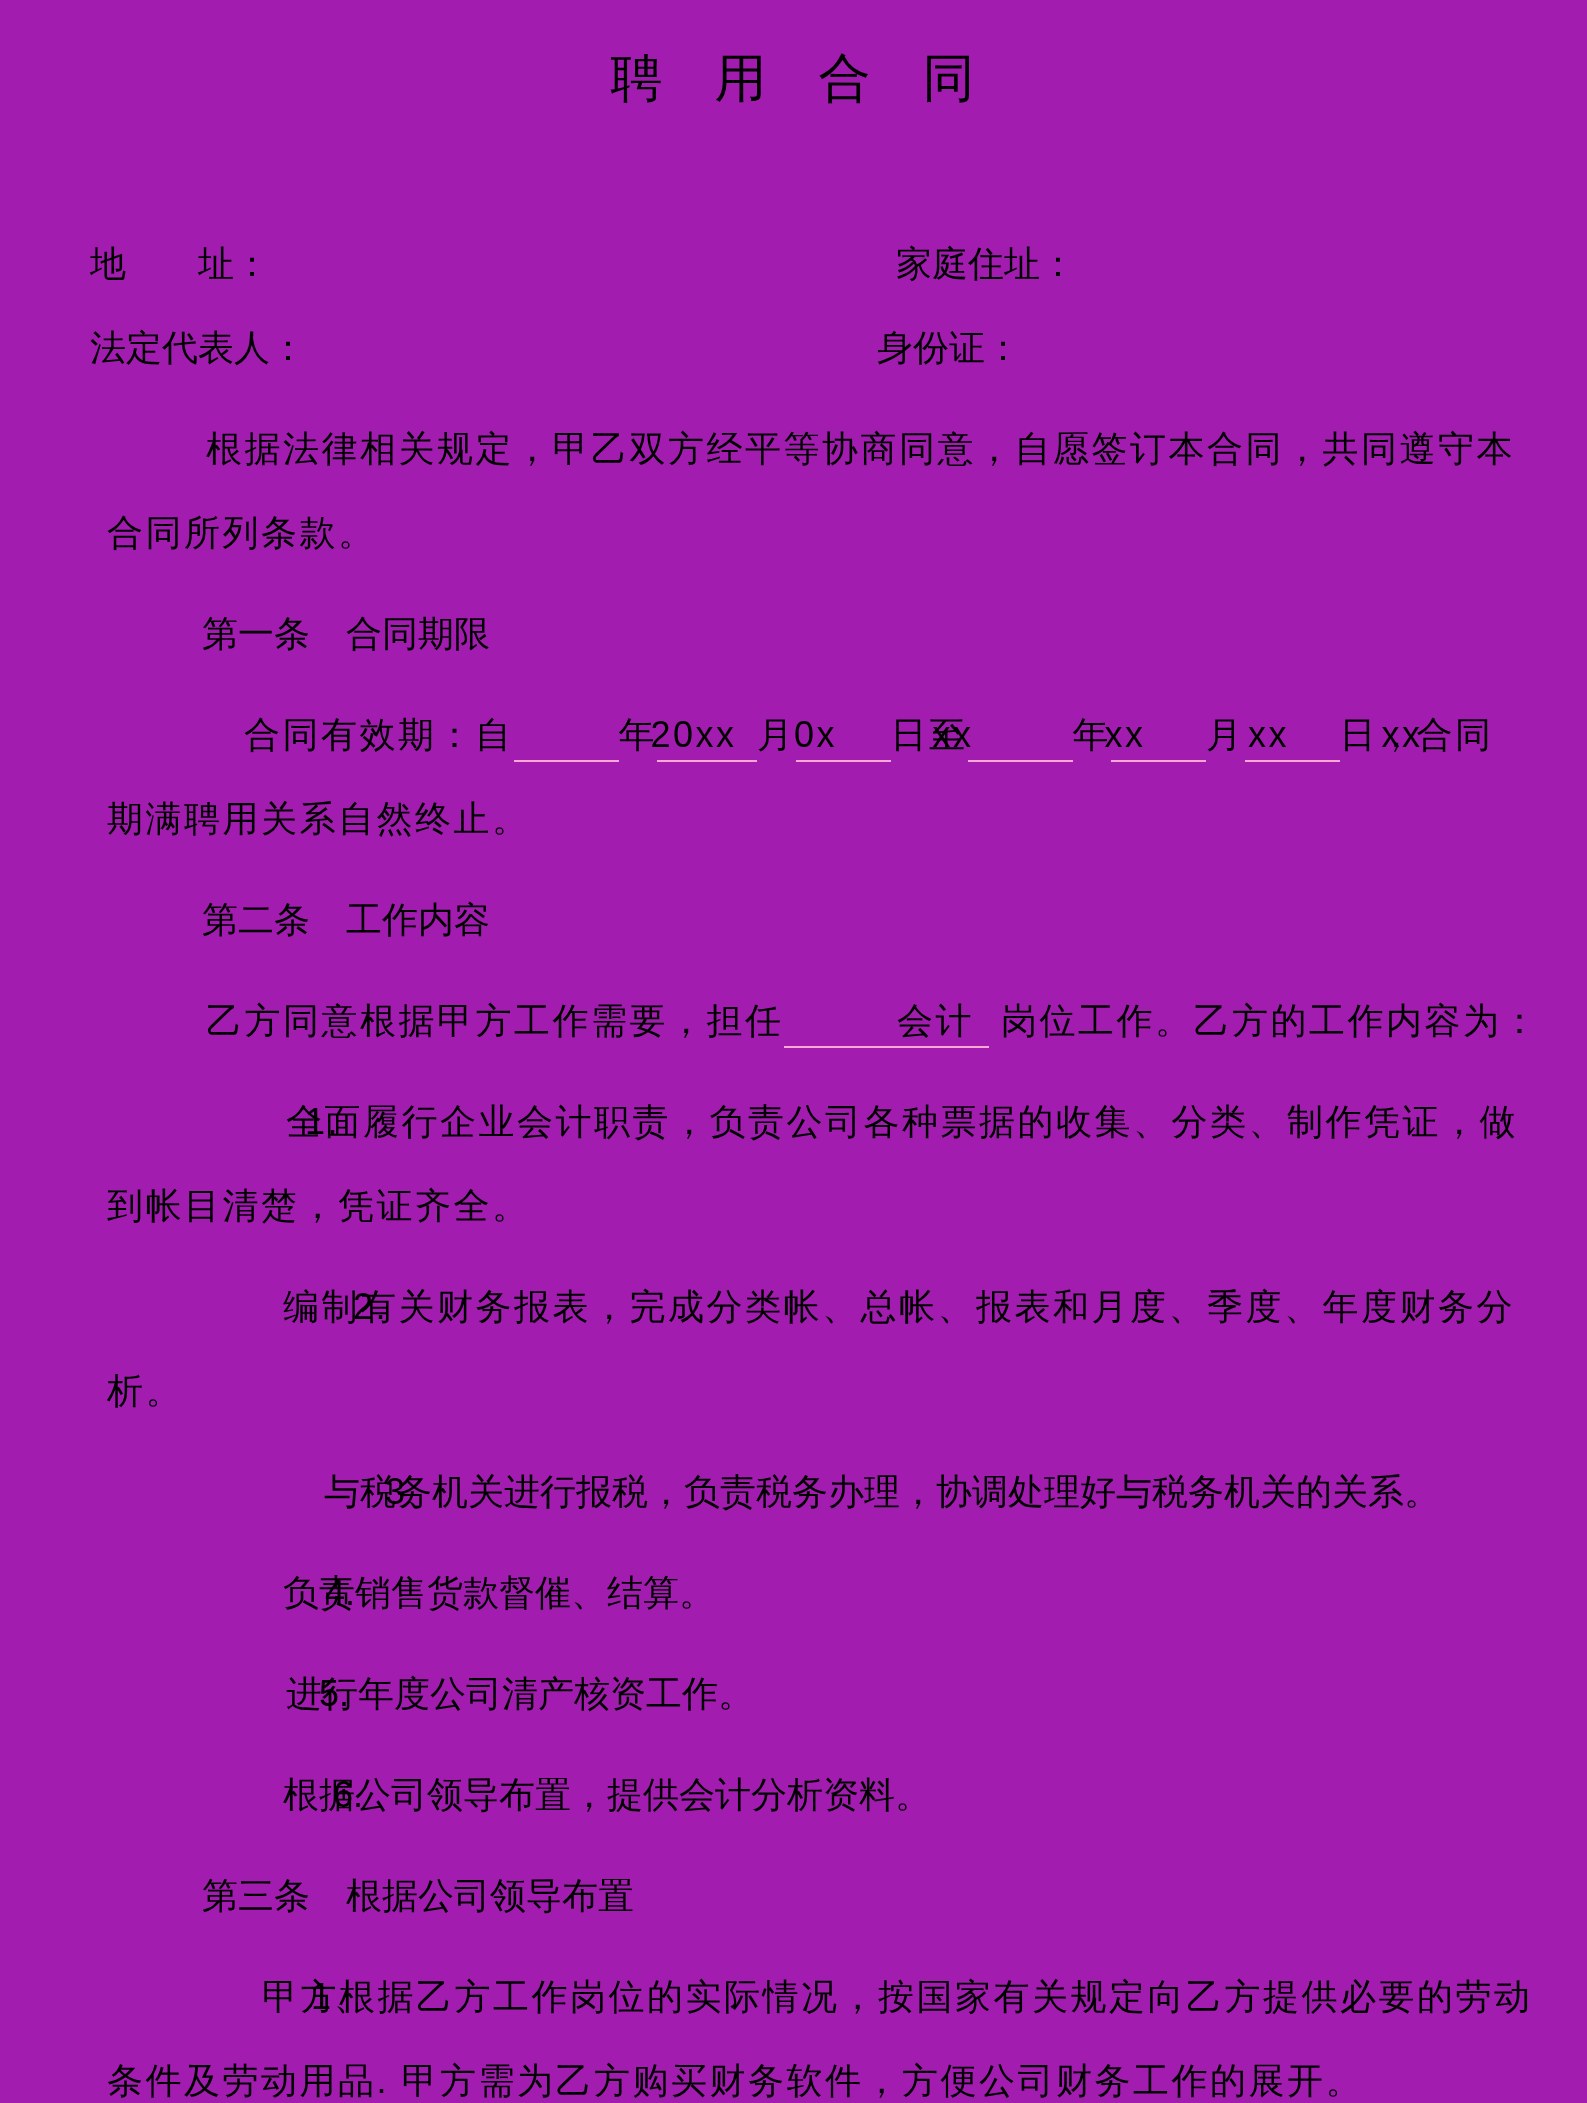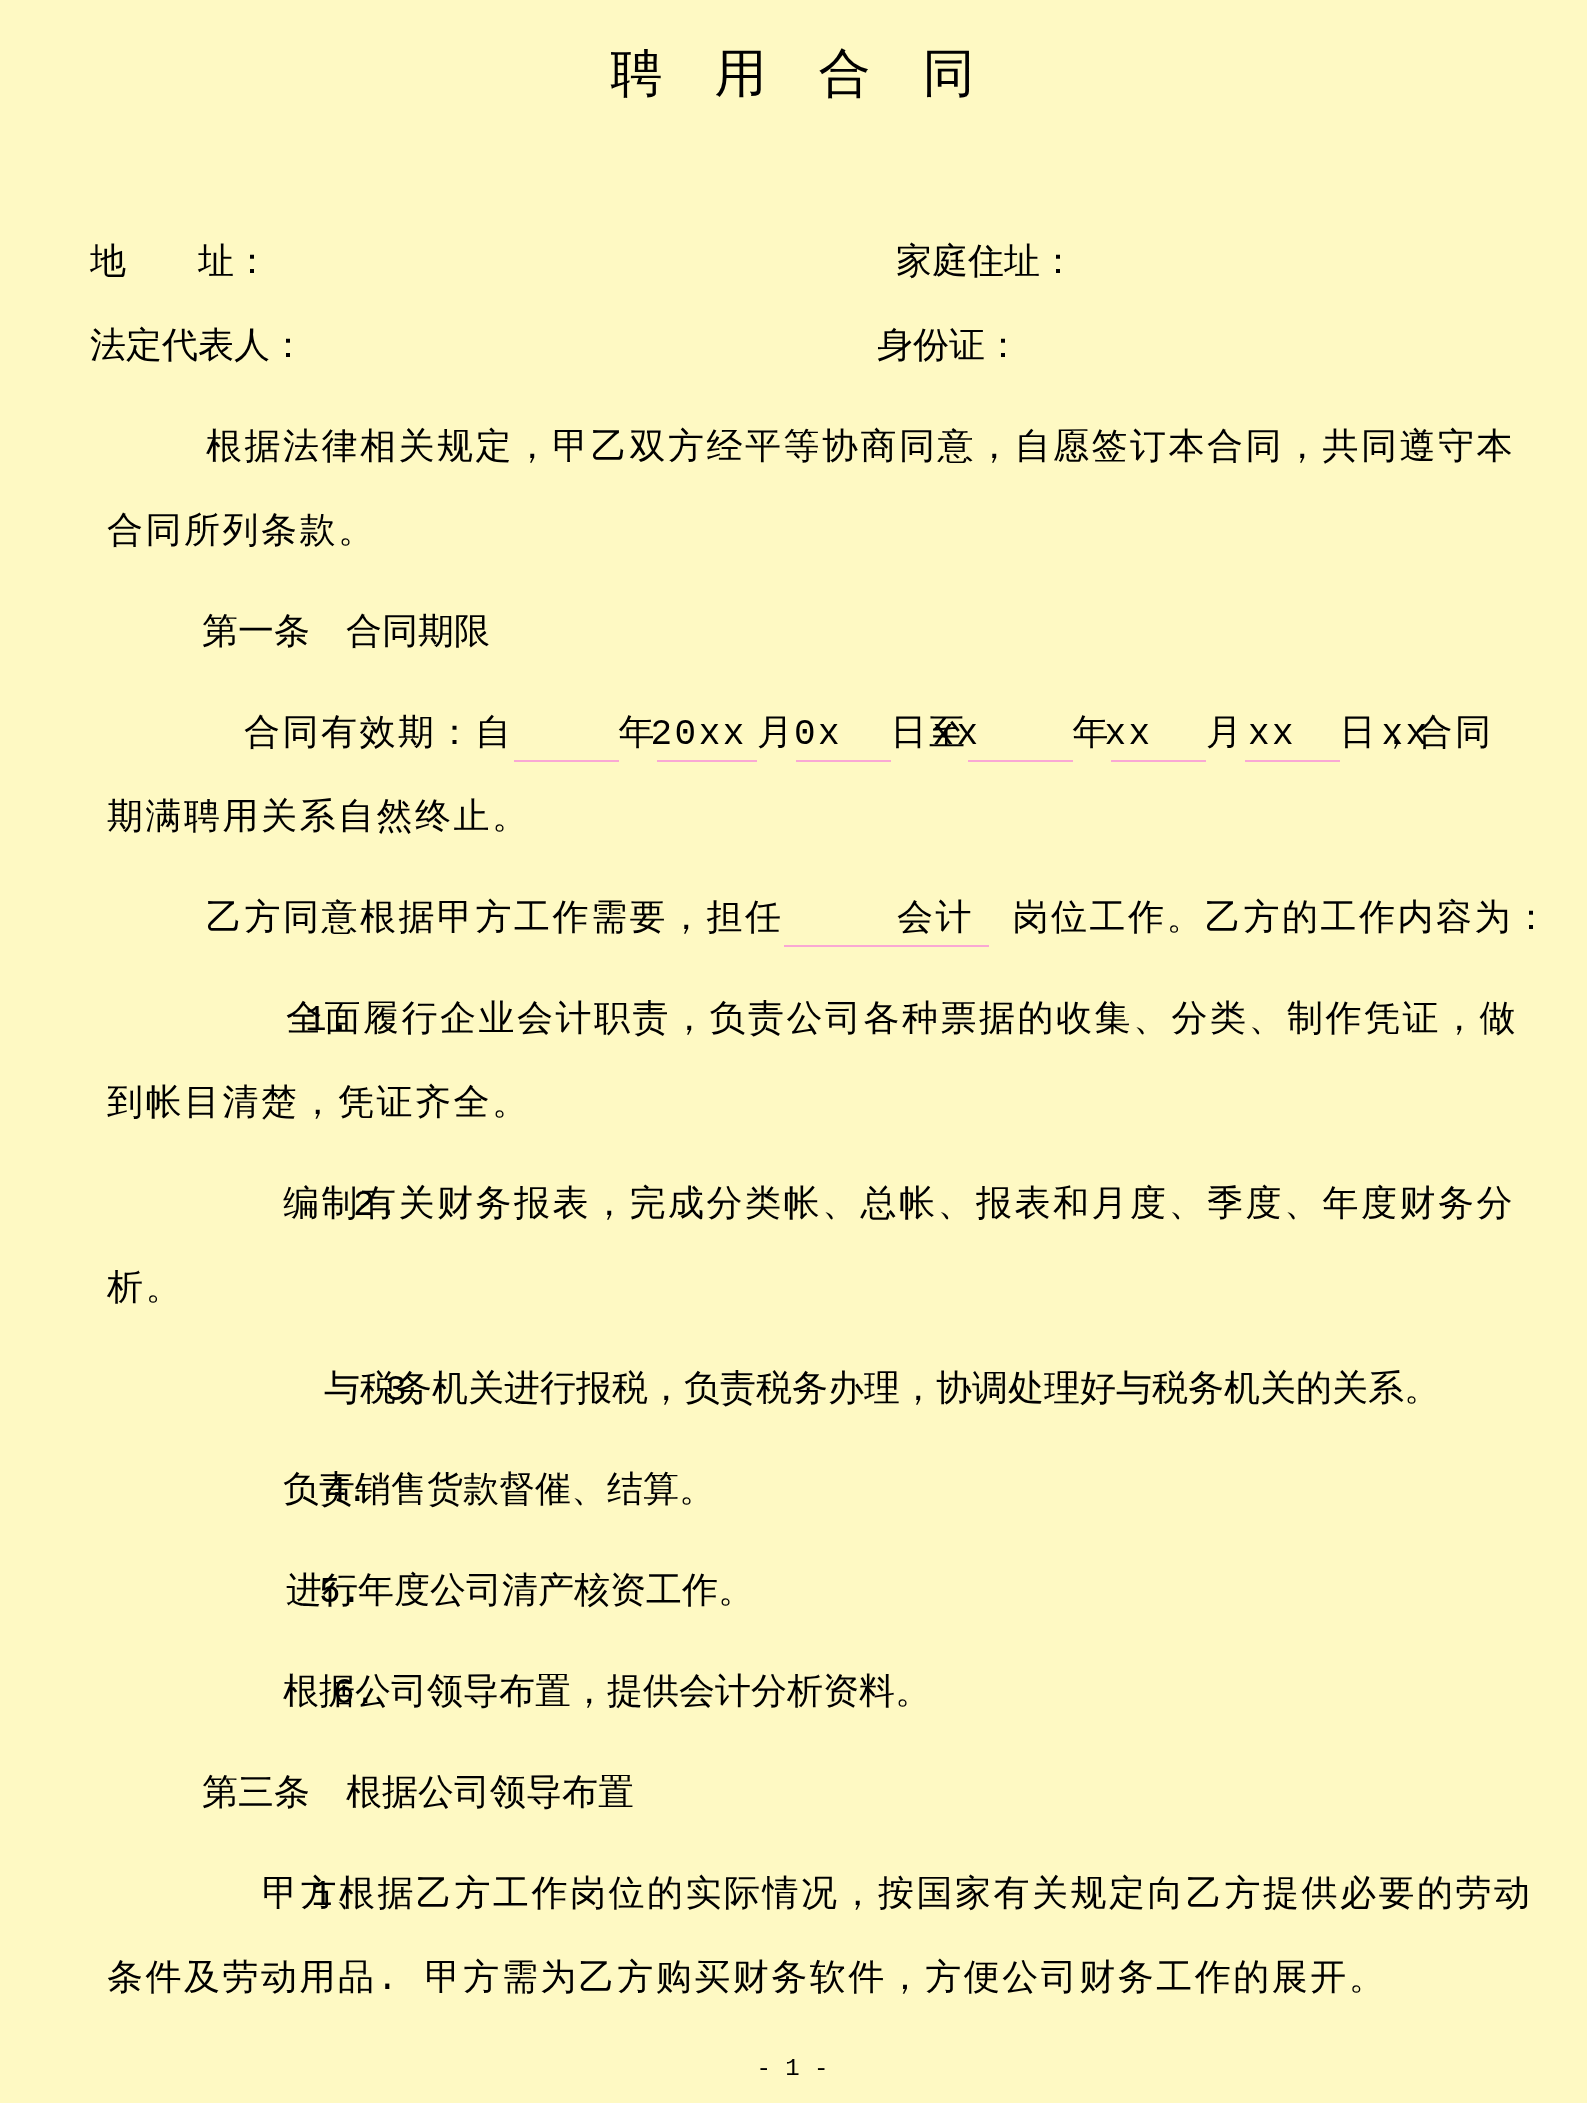--- a/index.html
+++ b/index.html
@@ -1,21 +1,21 @@
 <!DOCTYPE html>
 <html><head>
 <meta charset="utf-8">
 <style>
   html,body { margin:0; padding:0; background:#ffffff; }
   .page {
     position:relative;
     width:1587px; height:2103px;
-    background:#fef9c3;
+    background:#a21caf;
     color:#000;
-    font-family:Liberation Mono, monospace;
+    font-family:Liberation Sans, sans-serif;
     overflow:hidden;
   }
   .content { padding:0 92px 0 90px; }
 
   h1.doc-title {
     margin:34px 0 0 0;
     text-align:center;
     font-size:52px;
     font-weight:normal;
     line-height:88px;
@@ -82,20 +82,21 @@
         </div>
     </div>
 
     <p class="line stretch ind99"><span>根据法律相关规定，甲乙双方经平等协商同意，自愿签订本合同，共同遵守本
 合同所列条款。</span></p>
 
     <p class="line ind95"><span>第一条　合同期限</span></p>
 
     <p class="line stretch ind137"><span>合同有效期：自</span><span class="blank bw105">20xx</span><span>年</span><span class="blank bw100">0x</span><span>月</span><span class="blank bw95">xx</span><span>日至</span><span class="blank bw105">xx</span><span>年</span><span class="blank bw95">xx</span><span>月</span><span class="blank bw95">xx</span><span>日，合同</span><br><span>期满聘用关系自然终止。</span></p>
 
+    <p class="line ind95"><span>第二条　工作内容</span></p>
 
     <p class="line stretch ind99"><span>乙方同意根据甲方工作需要，担任</span><span class="blank bw205">会计</span><span> 岗位工作。乙方的工作内容为：</span></p>
 
     <p class="line stretch ind99"><span class="num nw80">1.</span><span>全面履行企业会计职责，负责公司各种票据的收集、分类、制作凭证，做
 到帐目清楚，凭证齐全。</span></p>
 
     <p class="line stretch ind123"><span class="num nw53">2.</span><span>编制有关财务报表，完成分类帐、总帐、报表和月度、季度、年度财务分
 析。</span></p>
 
     <p class="line ind120"><span class="num nw59">3、</span><span>与税务机关进行报税，负责税务办理，协调处理好与税务机关的关系。</span></p>

